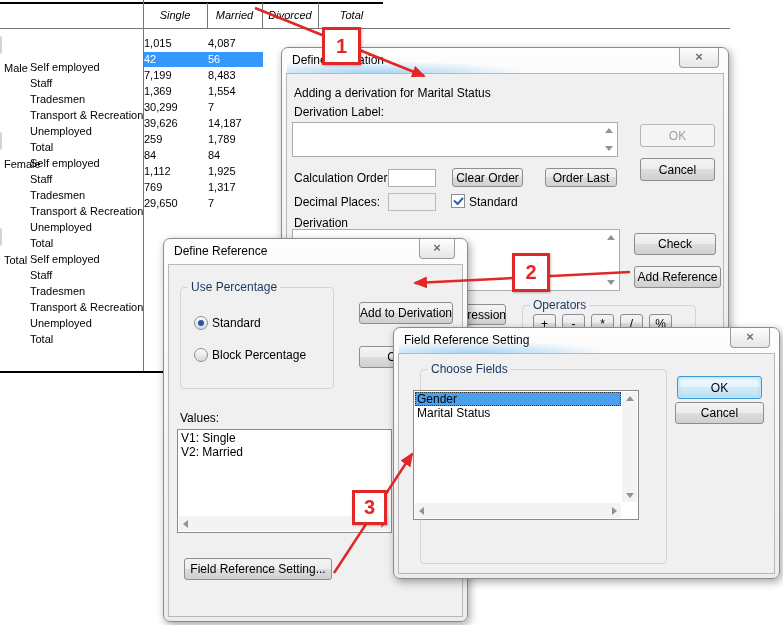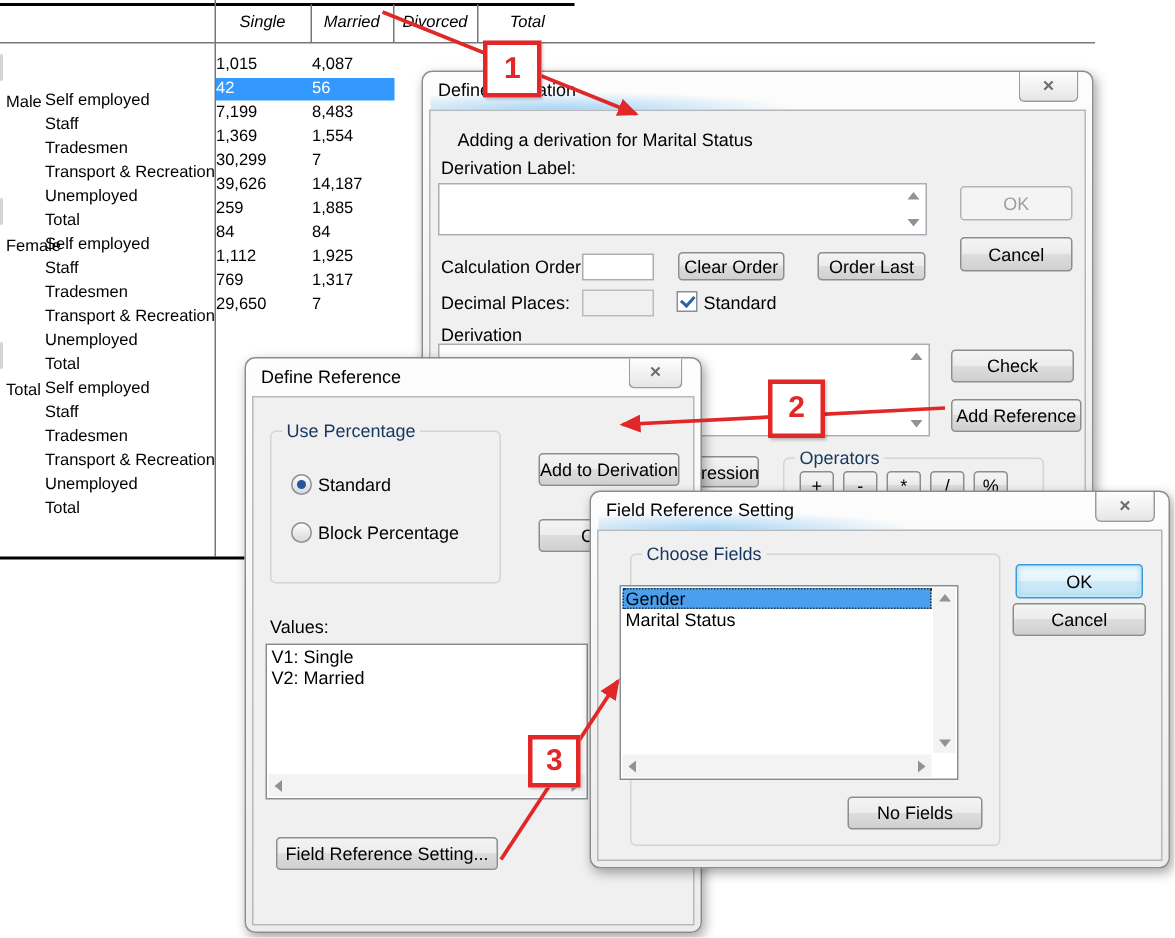--- a/index.html
+++ b/index.html
@@ -125,21 +125,21 @@
         <span class="lab">Total</span>
         <span class="num c1">39,626</span>
         <span class="num c2">14,187</span>
       </div>
       <div class="trow grp">
         <span class="lab">Female</span>
       </div>
       <div class="trow">
         <span class="lab">Self employed</span>
         <span class="num c1">259</span>
-        <span class="num c2">1,885</span>
+        <span class="num c2">1,789</span>
       </div>
       <div class="trow">
         <span class="lab">Staff</span>
         <span class="num c1">84</span>
         <span class="num c2">84</span>
       </div>
       <div class="trow">
         <span class="lab">Tradesmen</span>
         <span class="num c1">1,112</span>
         <span class="num c2">1,925</span>
@@ -179,21 +179,21 @@
         <span class="lab">Total</span>
       </div>
     </div>
 </div>
 
 <div class="dlg" style="left:281px;top:47px;width:446px;height:298px;z-index:10;">
   <span class="dlg-title">Define Derivation</span>
   <div class="dlg-glow"></div>
   <div class="dlg-close" style="right:9px;">×</div>
   <div class="dlg-client">
-    <span class="lbl" style="left:18px;top:12px;">Adding a derivation for Marital Status</span>
+    <span class="lbl" style="left:7px;top:12px;">Adding a derivation for Marital Status</span>
     <span class="lbl" style="left:7px;top:31px;">Derivation Label:</span>
     <div class="tbox" style="left:5px;top:48px;width:324px;height:33px;">
       <div class="varrows">
         <div class="tri-up"></div>
         <div class="tri-dn"></div>
       </div>
     </div>
     <div class="btn disabled" style="left:353px;top:50px;width:73px;height:21px;">OK</div>
     <div class="btn" style="left:353px;top:84px;width:73px;height:21px;">Cancel</div>
 
@@ -276,21 +276,20 @@
         <div class="tri-up"></div>
         <div class="tri-dn"></div>
       </div>
       <div class="hscroll" style="right:17px;">
         <div class="tri-l"></div>
         <div class="tri-r"></div>
       </div>
     </div>
     <div class="btn default" style="left:278px;top:22px;width:83px;height:21px;">OK</div>
     <div class="btn" style="left:276px;top:48px;width:87px;height:20px;">Cancel</div>
-    <div class="btn" style="left:166px;top:177px;width:88px;height:20px;">No Fields</div>
   </div>
 </div>
 
 <svg id="anno-svg" viewBox="0 0 783 625">
   <defs>
     <marker id="ah" markerUnits="userSpaceOnUse" markerWidth="14" markerHeight="12" refX="12" refY="6" orient="auto">
       <path d="M0,0 L14,6 L0,12 z" fill="#e12727"></path>
     </marker>
   </defs>
   <line x1="255" y1="8" x2="424" y2="76" stroke="#e12727" stroke-width="2.5" marker-end="url(#ah)"></line>

